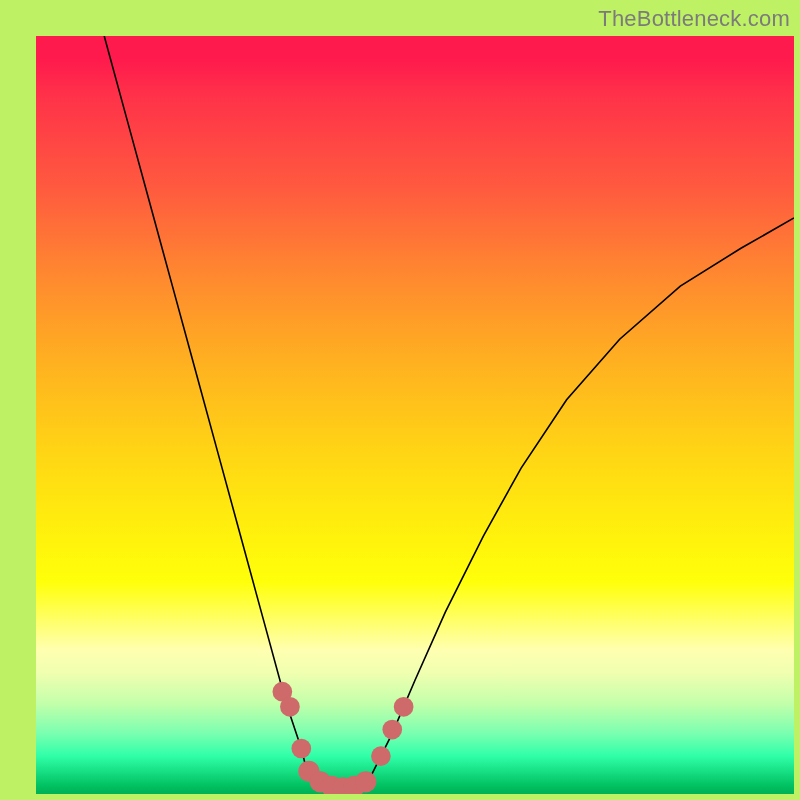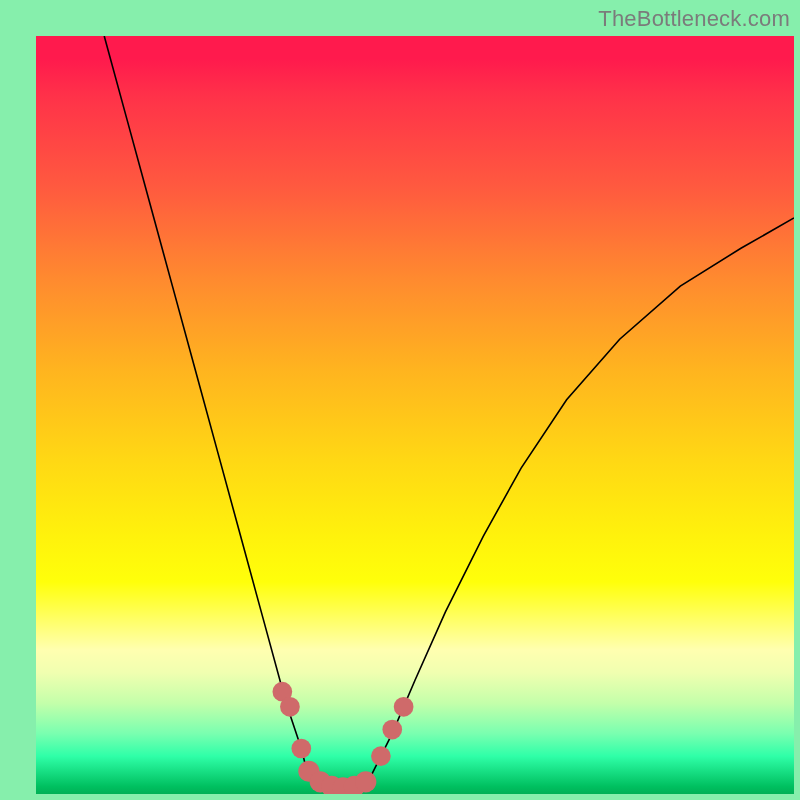--- a/index.html
+++ b/index.html
@@ -8,21 +8,21 @@
     width: 800px;
     height: 800px;
     background: #000000;
     overflow: hidden;
     font-family: Arial, Helvetica, sans-serif;
   }
   .stage {
     position: relative;
     width: 800px;
     height: 800px;
-    background: #86efac;
+    background: #bef264;
   }
   .plot-area {
     position: absolute;
     left: 36px;
     top: 36px;
     width: 758px;
     height: 758px;
     overflow: hidden;
   }
   .gradient-bg {

